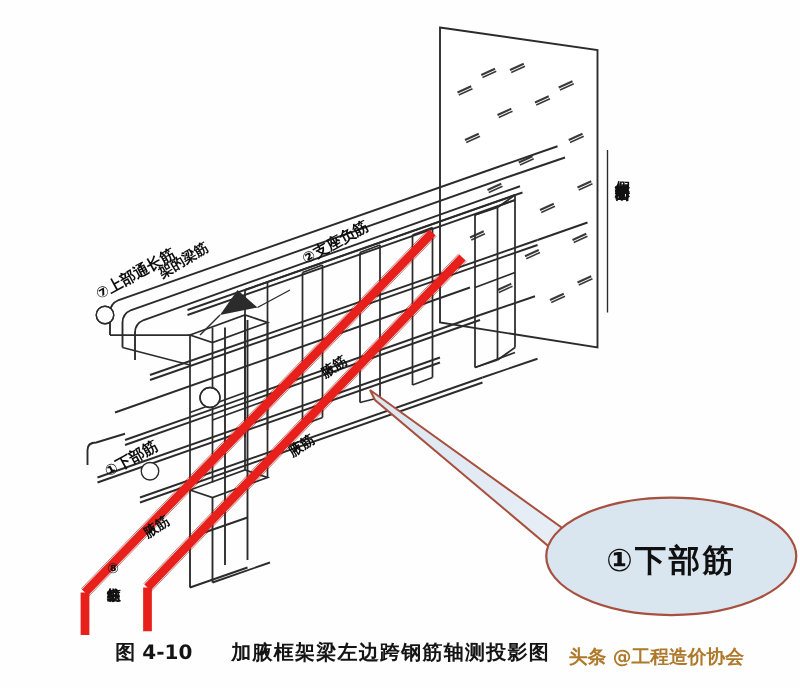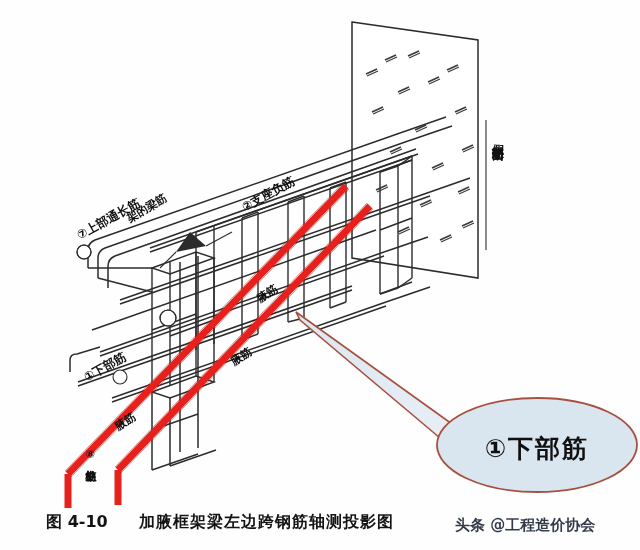--- a/index.html
+++ b/index.html
@@ -1,26 +1,26 @@
 <!DOCTYPE html>
 <html><head>
 <meta charset="utf-8">
 <style>
   html,body{margin:0;padding:0;background:#ffffff;}
   body{width:640px;height:550px;position:relative;overflow:hidden;
        font-family:"Liberation Sans","DejaVu Sans",sans-serif;}
   #stage{position:absolute;inset:0;width:640px;height:550px;background:#fefefe;}
   svg#dwg{position:absolute;left:0;top:0;width:640px;height:550px;}
-  .cap{position:absolute;left:0;top:512px;width:440px;text-align:center;
+  .cap{position:absolute;left:0;top:512px;width:440px;text-align:right;
        font-family:"DejaVu Sans","Liberation Sans",sans-serif;
        font-size:16px;font-weight:bold;color:#141414;letter-spacing:1px;
        white-space:nowrap;}
   .cap .num{letter-spacing:0px;}
   .wm{position:absolute;left:455px;top:516px;font-size:15px;font-weight:bold;
-      color:#0f172a;opacity:.85;white-space:nowrap;
+      color:#a16207;opacity:.85;white-space:nowrap;
       font-family:"DejaVu Sans","Liberation Sans",sans-serif;}
   .callout-text{position:absolute;left:462px;top:432px;width:150px;text-align:center;
      font-family:"DejaVu Sans","Liberation Sans",sans-serif;
      font-size:25px;font-weight:bold;color:#101010;letter-spacing:2px;
      white-space:nowrap;}
   .lbl{position:absolute;font-family:"DejaVu Sans","Liberation Sans",sans-serif;
        font-weight:bold;color:#0d0d0d;white-space:nowrap;}
   .lbl-top{left:78px;top:228px;font-size:12px;transform:rotate(-29deg);
       transform-origin:left center;}
   .lbl-hook{left:128px;top:212px;font-size:11px;transform:rotate(-31deg);

